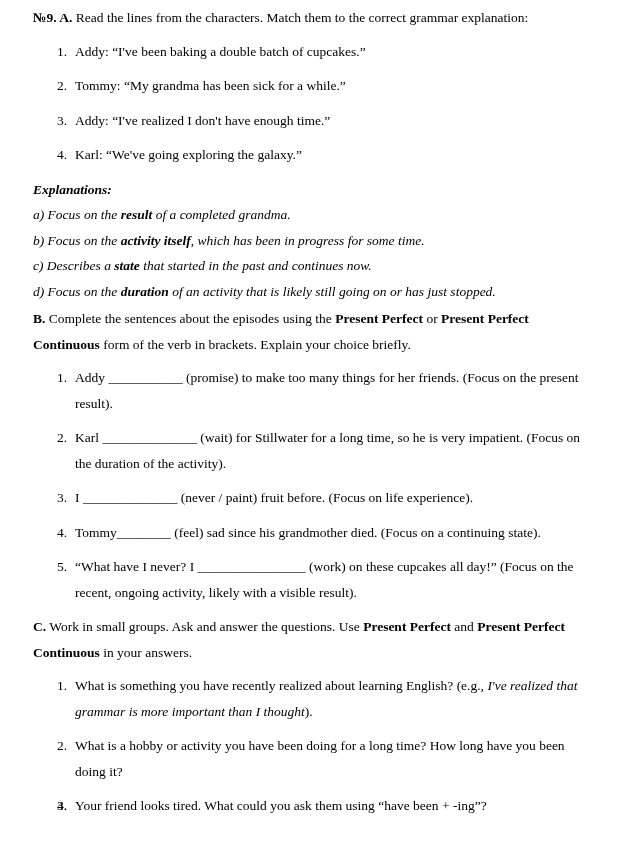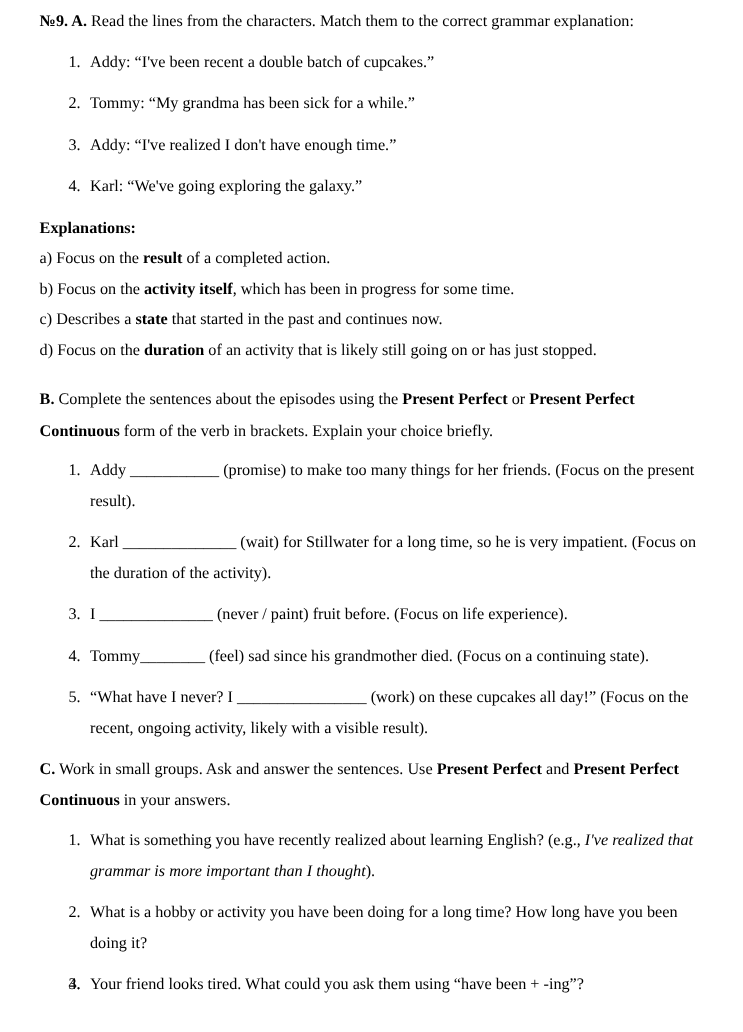--- a/index.html
+++ b/index.html
@@ -24,54 +24,54 @@
   .li {
     position: relative;
     padding-left: 42px;
     margin-bottom: 9px;
   }
   .li .num {
     position: absolute;
     left: 24px;
     top: 0;
   }
-  .expl-group { margin-bottom: 16px; }
+  .expl-group { margin-bottom: 2px; font-style: italic; }
   b { font-weight: bold; }
   i { font-style: italic; }
   .blank { white-space: nowrap; }
 </style>
 </head>
 <body>
 
 <div class="page">
 
   <p class="para"><b>№9. A.</b><span> Read the lines from the characters. Match them to the correct grammar explanation:</span></p>
 
   <div class="list">
     <div class="li">
       <span class="num">1.</span>
-      <span>Addy: “I've been recent a double batch of cupcakes.”</span>
+      <span>Addy: “I've been baking a double batch of cupcakes.”</span>
     </div>
     <div class="li">
       <span class="num">2.</span>
       <span>Tommy: “My grandma has been sick for a while.”</span>
     </div>
     <div class="li">
       <span class="num">3.</span>
       <span>Addy: “I've realized I don't have enough time.”</span>
     </div>
     <div class="li">
       <span class="num">4.</span>
       <span>Karl: “We've going exploring the galaxy.”</span>
     </div>
   </div>
 
   <div class="expl-group">
     <p class="para"><b>Explanations:</b></p>
-    <p class="para"><span>a) Focus on the </span><b>result</b><span> of a completed action.</span></p>
+    <p class="para"><span>a) Focus on the </span><b>result</b><span> of a completed grandma.</span></p>
     <p class="para"><span>b) Focus on the </span><b>activity itself</b><span>, which has been in progress for some time.</span></p>
     <p class="para"><span>c) Describes a </span><b>state</b><span> that started in the past and continues now.</span></p>
     <p class="para"><span>d) Focus on the </span><b>duration</b><span> of an activity that is likely still going on or has just stopped.</span></p>
   </div>
 
   <p class="para"><b>B.</b><span> Complete the sentences about the episodes using the </span><b>Present Perfect</b><span> or </span><b>Present Perfect Continuous</b><span> form of the verb in brackets. Explain your choice briefly.</span></p>
 
   <div class="list">
     <div class="li">
       <span class="num">1.</span>
@@ -88,21 +88,21 @@
     <div class="li">
       <span class="num">4.</span>
       <span>Tommy</span><span class="blank">________</span><span> (feel) sad since his grandmother died. (Focus on a continuing state).</span>
     </div>
     <div class="li">
       <span class="num">5.</span>
       <span>“What have I never? I </span><span class="blank">________________</span><span> (work) on these cupcakes all day!” (Focus on the recent, ongoing activity, likely with a visible result).</span>
     </div>
   </div>
 
-  <p class="para"><b>C.</b><span> Work in small groups. Ask and answer the sentences. Use </span><b>Present Perfect</b><span> and </span><b>Present Perfect Continuous</b><span> in your answers.</span></p>
+  <p class="para"><b>C.</b><span> Work in small groups. Ask and answer the questions. Use </span><b>Present Perfect</b><span> and </span><b>Present Perfect Continuous</b><span> in your answers.</span></p>
 
   <div class="list">
     <div class="li">
       <span class="num">1.</span>
       <span>What is something you have recently realized about learning English? (e.g., </span><i>I've realized that grammar is more important than I thought</i><span>).</span>
     </div>
     <div class="li">
       <span class="num">2.</span>
       <span>What is a hobby or activity you have been doing for a long time? How long have you been doing it?</span>
     </div>

